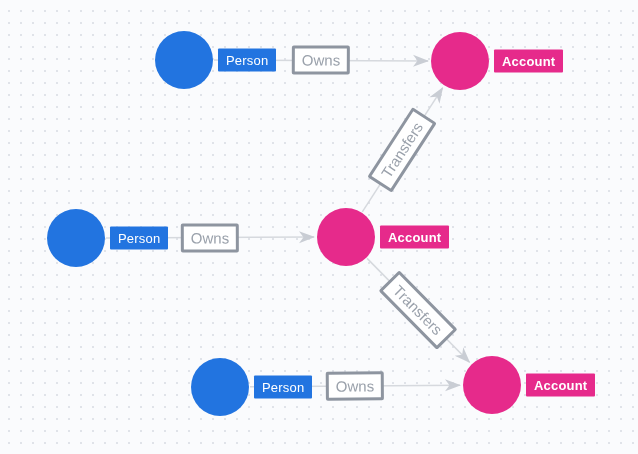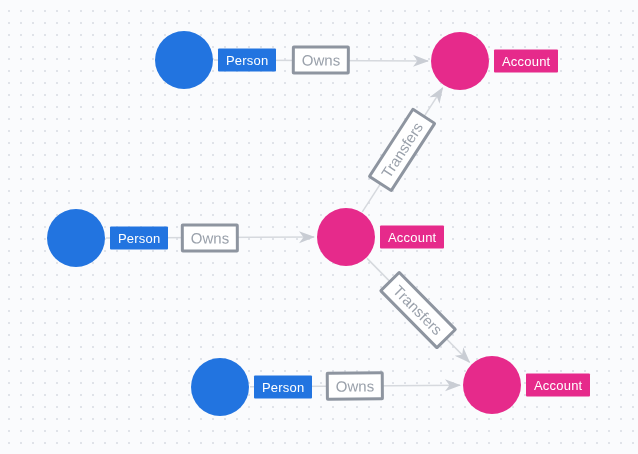--- a/index.html
+++ b/index.html
@@ -41,21 +41,21 @@
     color: var(--badge-text, #ffffff);
     font-size: 13px;
     font-weight: 500;
     line-height: 1;
     padding: 5px 8px;
     border-radius: 1px;
     white-space: nowrap;
     letter-spacing: 0.2px;
   }
   .badge.person { background: var(--person, #2274e0); }
-  .badge.account { background: var(--account, #e62a8b); }
+  .badge.account { background: var(--account, #e62a8b); font-weight: bold; }
   .rel-label {
     position: absolute;
     background: var(--rel-bg, #ffffff);
     border: 3px solid var(--rel-border, #8e95a0);
     border-radius: 2px;
     color: var(--rel-text, #9aa1ab);
     font-size: 15px;
     font-weight: 400;
     line-height: 1;
     padding: 4px 7px;

